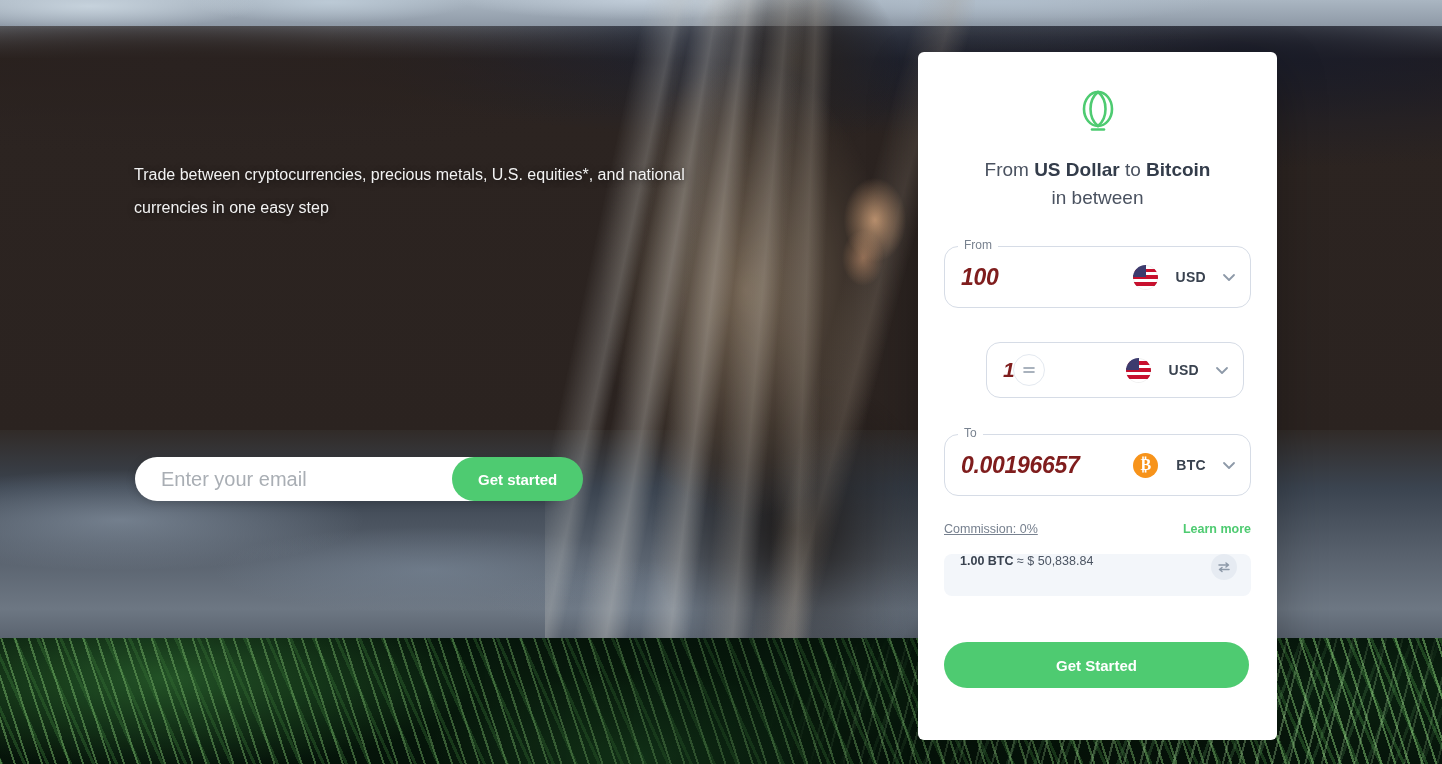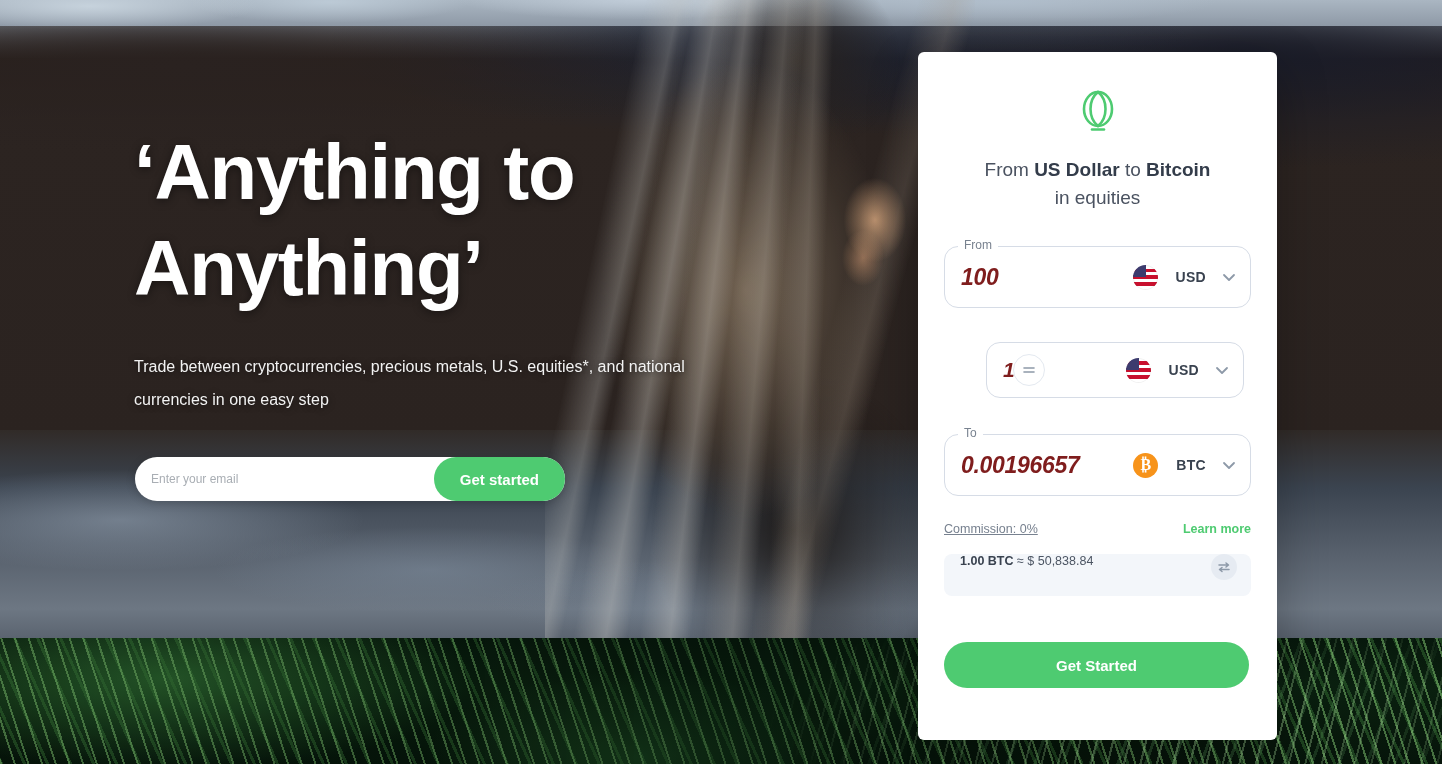--- a/index.html
+++ b/index.html
@@ -116,21 +116,21 @@
   
   .signup {
     position:absolute; left:135px; top:457px; z-index:6;
     width:430px; height:44px;
     background:#fff; border-radius:22px;
     display:flex; align-items:center;
     box-shadow:0 2px 10px rgba(0,0,0,0.18);
   }
   .signup input {
     flex:1; border:none; outline:none; background:transparent;
-    padding:0 16px; font-size:12px; color:#3a3f45;
+    padding:0 26px; font-size:20px; color:#3a3f45;
     font-family:"Liberation Sans", sans-serif;
   }
   .signup input::placeholder { color:#a9aeb4; }
   .signup-btn {
     height:44px; padding:0 26px; border:none; cursor:pointer;
     background:#4ecb71; color:#fff; font-size:15px; font-weight:700;
     border-radius:22px; font-family:"Liberation Sans", sans-serif;
     white-space:nowrap;
   }
 
@@ -255,22 +255,20 @@
 
   <div class="hero-photo">
     <div class="sky-strip"></div>
     <div class="hill"></div>
     <div class="water"></div>
     <div class="figure"></div>
   </div>
   <div class="palm-band"></div>
 
   <div class="hero-copy">
-    <h1 class="headline">‘Anything to
-Anything’</h1>
     <p class="subhead">Trade between cryptocurrencies, precious metals, U.S. equities*, and national currencies in one easy step</p>
   </div>
 
   <div class="signup">
     <input type="text" placeholder="Enter your email" style="">
     <button class="signup-btn">Get started</button>
   </div>
 
   <div class="card">
 
@@ -279,21 +277,21 @@
         <svg width="34" height="44" viewBox="0 0 34 44" fill="none">
           <ellipse cx="17" cy="19" rx="14" ry="17" stroke="#4ecb71" stroke-width="2.6"></ellipse>
           <path d="M17 2 C7 10, 7 28, 17 36 C27 28, 27 10, 17 2 Z" stroke="#4ecb71" stroke-width="2.6" fill="none"></path>
           <line x1="11" y1="39.5" x2="23" y2="39.5" stroke="#4ecb71" stroke-width="2.6" stroke-linecap="round"></line>
         </svg>
       </span>
     </div>
 
     <div class="card-title">
       <span>From </span><b>US Dollar</b><span> to </span><b>Bitcoin</b><br>
-      <span>in equities</span>
+      <span>in between</span>
     </div>
 
     <div class="field from-field">
       <span class="field-legend">From</span>
       <span class="field-value">100</span>
       <span class="cur">
         <span class="flag-us"></span>
         <span class="cur-code">USD</span>
       </span>
       <span class="chev">

